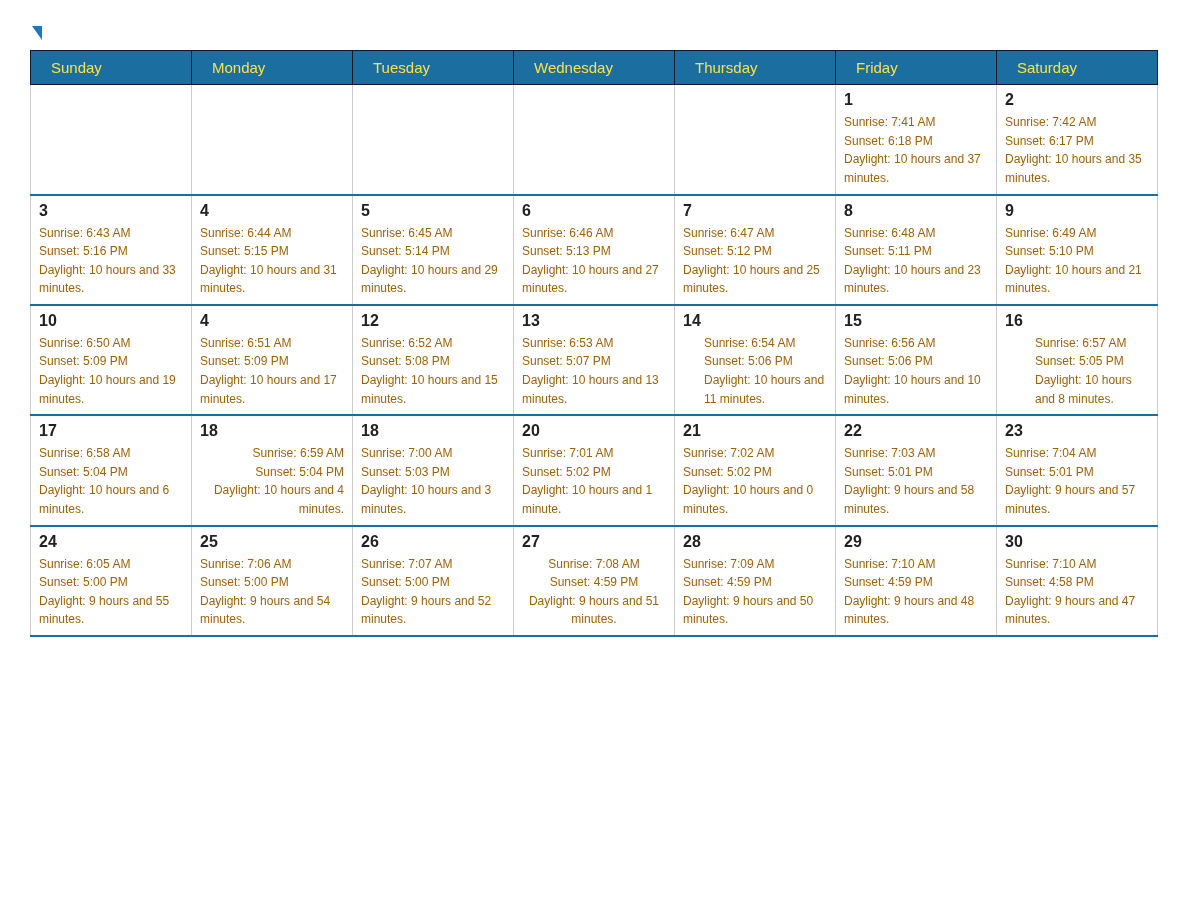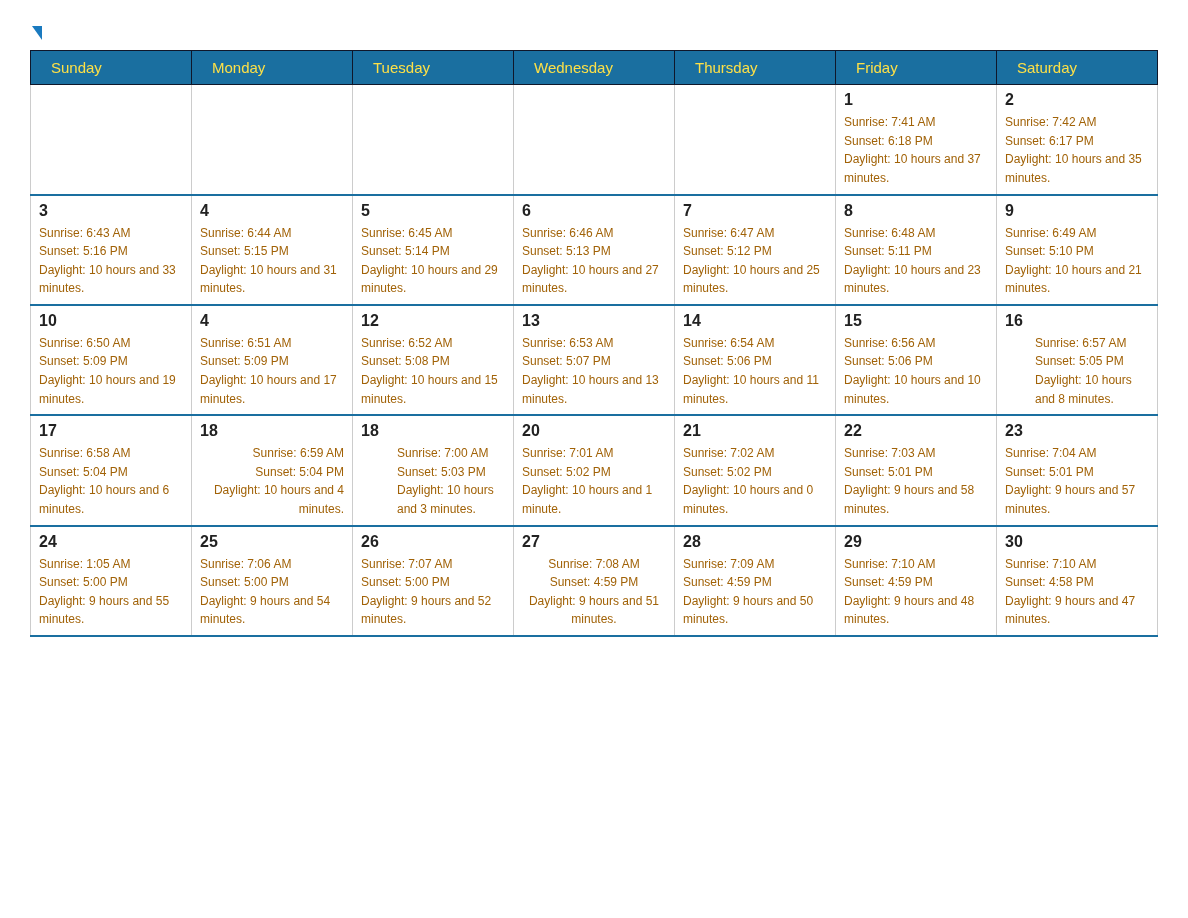--- a/index.html
+++ b/index.html
@@ -213,21 +213,21 @@
 Daylight: 10 hours and 15 minutes.</div>
         </td>
         <td>
           <span class="day-number">13</span>
           <div class="day-info" style="white-space: pre-line;">Sunrise: 6:53 AM
 Sunset: 5:07 PM
 Daylight: 10 hours and 13 minutes.</div>
         </td>
         <td>
           <span class="day-number">14</span>
-          <div class="day-info" style="white-space: pre-line;">Sunrise: 6:54 AM
+          <div class="day-info" style="white-space: pre-line; margin-left: 21px;">Sunrise: 6:54 AM
 Sunset: 5:06 PM
 Daylight: 10 hours and 11 minutes.</div>
         </td>
         <td>
           <span class="day-number">15</span>
           <div class="day-info" style="white-space: pre-line;">Sunrise: 6:56 AM
 Sunset: 5:06 PM
 Daylight: 10 hours and 10 minutes.</div>
         </td>
         <td>
@@ -245,21 +245,21 @@
 Daylight: 10 hours and 6 minutes.</div>
         </td>
         <td>
           <span class="day-number">18</span>
           <div class="day-info" style="white-space: pre-line; text-align: right;">Sunrise: 6:59 AM
 Sunset: 5:04 PM
 Daylight: 10 hours and 4 minutes.</div>
         </td>
         <td>
           <span class="day-number">18</span>
-          <div class="day-info" style="white-space: pre-line; margin-left: 36px;">Sunrise: 7:00 AM
+          <div class="day-info" style="white-space: pre-line;">Sunrise: 7:00 AM
 Sunset: 5:03 PM
 Daylight: 10 hours and 3 minutes.</div>
         </td>
         <td>
           <span class="day-number">20</span>
           <div class="day-info" style="white-space: pre-line;">Sunrise: 7:01 AM
 Sunset: 5:02 PM
 Daylight: 10 hours and 1 minute.</div>
         </td>
         <td>
@@ -277,21 +277,21 @@
         <td>
           <span class="day-number">23</span>
           <div class="day-info" style="white-space: pre-line;">Sunrise: 7:04 AM
 Sunset: 5:01 PM
 Daylight: 9 hours and 57 minutes.</div>
         </td>
       </tr>
       <tr>
         <td>
           <span class="day-number">24</span>
-          <div class="day-info" style="white-space: pre-line;">Sunrise: 1:05 AM
+          <div class="day-info" style="white-space: pre-line;">Sunrise: 6:05 AM
 Sunset: 5:00 PM
 Daylight: 9 hours and 55 minutes.</div>
         </td>
         <td>
           <span class="day-number">25</span>
           <div class="day-info" style="white-space: pre-line;">Sunrise: 7:06 AM
 Sunset: 5:00 PM
 Daylight: 9 hours and 54 minutes.</div>
         </td>
         <td>

